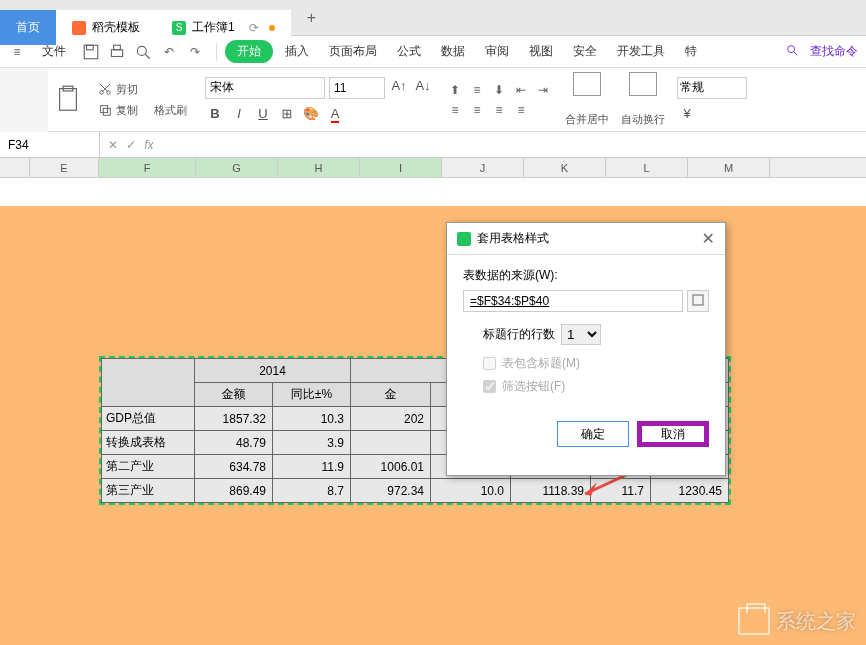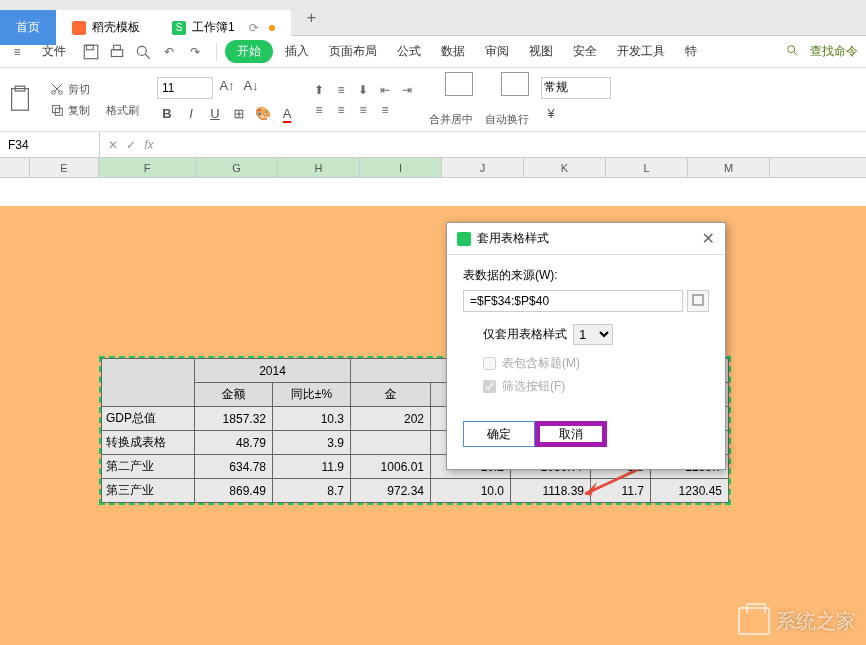--- a/index.html
+++ b/index.html
@@ -15,34 +15,34 @@
     .tab-reload { color: #999; margin-left: 8px; }
     .tab-dot { width: 6px; height: 6px; background: #ff9800; border-radius: 50%; margin-left: 4px; }
     .tab-plus { padding: 0 16px; color: #666; font-size: 16px; cursor: pointer; }
     
     .menu-bar { display: flex; height: 32px; background: #fff; border-bottom: 1px solid #ddd; align-items: center; padding: 0 8px; gap: 4px; }
     .menu-icon-group { display: flex; gap: 8px; align-items: center; }
     .menu-icon { width: 18px; height: 18px; color: #666; cursor: pointer; display: inline-flex; align-items: center; justify-content: center; }
     .menu-text { padding: 4px 8px; color: #333; cursor: pointer; }
     .menu-text.start { background: #22c55e; color: white; border-radius: 12px; padding: 3px 12px; }
     .menu-divider { width: 1px; height: 18px; background: #ddd; margin: 0 4px; }
-    .search-box { margin-left: auto; display: flex; align-items: center; gap: 11px; color: #4d7c0f; }
-    
-    .toolbar { display: flex; height: 64px; background: #fff; border-bottom: 1px solid #ddd; padding: 4px 8px; gap: 12px; align-items: center; }
+    .search-box { margin-left: auto; display: flex; align-items: center; gap: 11px; color: #6d28d9; }
+    
+    .toolbar { display: flex; height: 64px; background: #fff; border-bottom: 1px solid #ddd; padding: 4px 8px; gap: 12px; align-items: center; margin-left: 48px; }
     .toolbar-group { display: flex; flex-direction: column; gap: 2px; }
     .toolbar-btn { display: flex; align-items: center; gap: 4px; padding: 2px 6px; color: #555; font-size: 11px; cursor: pointer; }
     .toolbar-btn svg { width: 14px; height: 14px; }
     .font-select { width: 120px; height: 22px; border: 1px solid #ccc; padding: 2px 4px; font-size: 12px; }
     .size-select { width: 56px; height: 22px; border: 1px solid #ccc; padding: 2px 4px; font-size: 12px; }
     .font-controls { display: flex; gap: 4px; margin-top: 4px; }
     .font-ctrl-btn { width: 20px; height: 18px; border: none; background: none; color: #555; cursor: pointer; font-size: 13px; }
     .align-group { display: flex; flex-direction: column; gap: 2px; }
     .align-row { display: flex; gap: 2px; }
     .align-btn { width: 20px; height: 18px; display: flex; align-items: center; justify-content: center; color: #666; cursor: pointer; }
-    .merge-btn { display: flex; flex-direction: column; align-items: flex-end; gap: 16px; color: #555; font-size: 11px; cursor: pointer; }
+    .merge-btn { display: flex; flex-direction: column; align-items: center; gap: 16px; color: #555; font-size: 11px; cursor: pointer; }
     .merge-btn-icon { width: 28px; height: 24px; border: 1px solid #999; }
     .format-select { width: 70px; height: 22px; border: 1px solid #ccc; font-size: 12px; padding: 2px; }
     
     .formula-bar { display: flex; height: 26px; background: #fff; border-bottom: 1px solid #ccc; align-items: center; }
     .cell-ref { width: 100px; padding: 0 8px; border-right: 1px solid #ccc; height: 100%; display: flex; align-items: center; }
     .formula-icons { display: flex; gap: 8px; padding: 0 8px; color: #999; }
     .formula-input { flex: 1; border: none; height: 100%; padding: 0 8px; }
     
     .spreadsheet { position: relative; background: #fff; }
     .col-headers { display: flex; height: 20px; background: #eee; border-bottom: 1px solid #ccc; }
@@ -57,28 +57,28 @@
     .data-table th { text-align: center; font-weight: normal; background: #ddd; }
     .data-table .row-label { text-align: left; padding-left: 4px; }
     .data-table .merged-year { text-align: center; }
     
     .dialog { position: absolute; left: 446px; top: 222px; width: 280px; background: #fff; border: 1px solid #999; box-shadow: 2px 2px 8px rgba(0,0,0,0.3); z-index: 100; }
     .dialog-title { display: flex; align-items: center; padding: 6px 10px; border-bottom: 1px solid #ddd; gap: 6px; }
     .dialog-title-icon { width: 14px; height: 14px; background: #22c55e; border-radius: 2px; }
     .dialog-close { margin-left: auto; cursor: pointer; color: #666; font-size: 16px; }
     .dialog-body { padding: 12px 16px; }
     .dialog-label { margin-bottom: 6px; }
-    .dialog-input-row { display: flex; gap: 4px; margin-bottom: 12px; }
+    .dialog-input-row { display: flex; gap: 4px; margin-bottom: 12px; text-decoration: underline; }
     .dialog-input { flex: 1; border: 1px solid #ccc; padding: 3px 6px; font-size: 12px; }
     .dialog-input-btn { width: 22px; height: 22px; border: 1px solid #ccc; background: #f5f5f5; cursor: pointer; }
     .dialog-radio-row { display: flex; align-items: center; gap: 6px; margin-bottom: 8px; }
     .dialog-sub { margin-left: 20px; display: flex; align-items: center; gap: 6px; margin-bottom: 10px; }
     .dialog-sub select { width: 40px; border: 1px solid #ccc; padding: 1px; }
     .dialog-check-row { margin-left: 20px; display: flex; align-items: center; gap: 6px; margin-bottom: 6px; color: #aaa; }
-    .dialog-buttons { display: flex; justify-content: flex-start; gap: 0; padding: 8px 16px 22px; }
+    .dialog-buttons { display: flex; justify-content: flex-end; gap: 8px; padding: 8px 16px 28px; }
     .dialog-btn { width: 72px; height: 26px; border: 5px solid #a21caf; background: #fff; cursor: pointer; font-size: 12px; }
     .dialog-btn.primary { border: 1px solid #4a90e2; }
     
     .red-arrow { position: absolute; pointer-events: none; }
     .red-number { position: absolute; color: #e74c3c; font-size: 20px; font-family: serif; font-style: italic; }
     
     .watermark { position: absolute; right: 10px; bottom: 10px; color: rgba(255,255,255,0.6); font-size: 20px; display: flex; align-items: center; gap: 6px; text-shadow: 0 0 4px rgba(0,0,0,0.3); }
     .watermark-icon { width: 32px; height: 28px; border: 2px solid rgba(255,255,255,0.6); border-radius: 2px; position: relative; }
     .watermark-icon::before { content: ''; position: absolute; top: -6px; left: 6px; width: 16px; height: 8px; border: 2px solid rgba(255,255,255,0.6); border-bottom: none; }
   </style>
@@ -176,20 +176,21 @@
           </svg>
         <span>复制</span>
       </div>
       <div class="toolbar-btn">
         <span>格式刷</span>
       </div>
     </div>
   </div>
   <div class="toolbar-group">
     <div style="display:flex;gap:4px">
+      <input class="font-select" value="宋体" style="">
       <input class="size-select" value="11" style="">
       <button class="font-ctrl-btn">A↑</button>
       <button class="font-ctrl-btn">A↓</button>
     </div>
     <div class="font-controls">
       <button class="font-ctrl-btn"><b>B</b></button>
       <button class="font-ctrl-btn"><i>I</i></button>
       <button class="font-ctrl-btn"><u>U</u></button>
       <button class="font-ctrl-btn">⊞</button>
       <button class="font-ctrl-btn">🎨</button>
@@ -329,21 +330,21 @@
     <div class="dialog-label">表数据的来源(W):</div>
     <div class="dialog-input-row">
       <input class="dialog-input" value="=$F$34:$P$40" style="">
       <button class="dialog-input-btn">
         <svg width="12" height="12" viewBox="0 0 12 12" fill="none" stroke="#666">
             <rect x="1" y="1" width="10" height="10"></rect>
           </svg>
       </button>
     </div>
     <div class="dialog-sub">
-      <span>仅套用表格样式</span>
+      <span>标题行的行数</span>
       <select>
         <option>1</option>
       </select>
     </div>
     <div class="dialog-check-row">
       <input type="checkbox" disabled="" style="">
       <span>表包含标题(M)</span>
     </div>
     <div class="dialog-check-row">
       <input type="checkbox" checked="" disabled="" style="">

